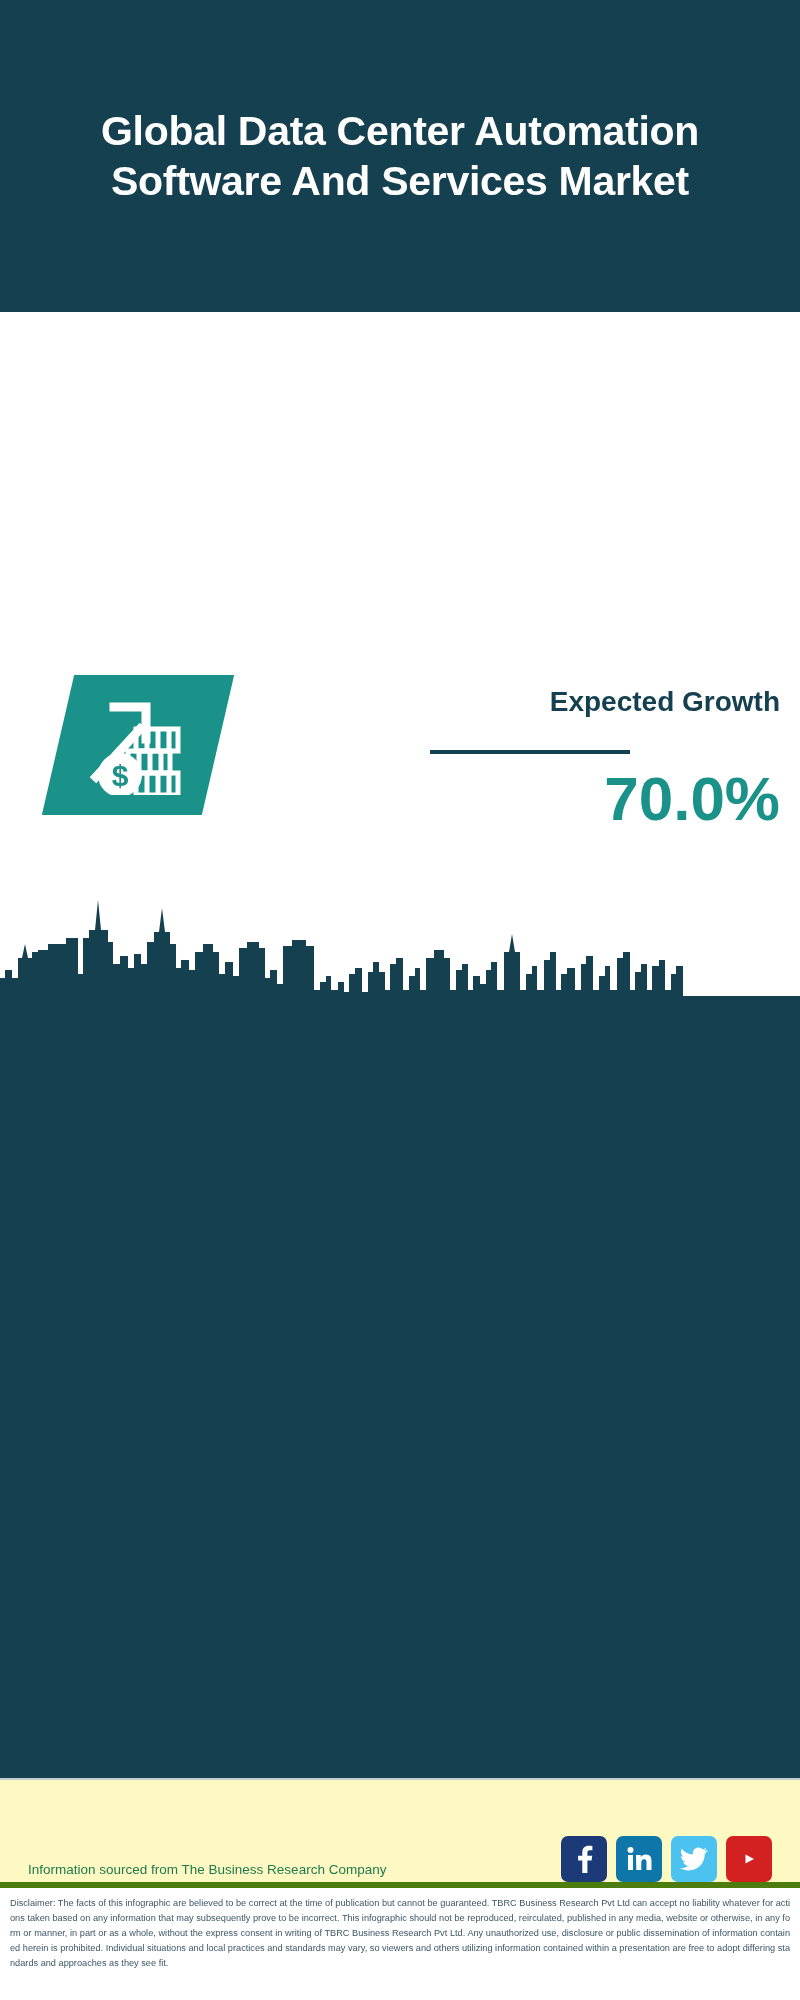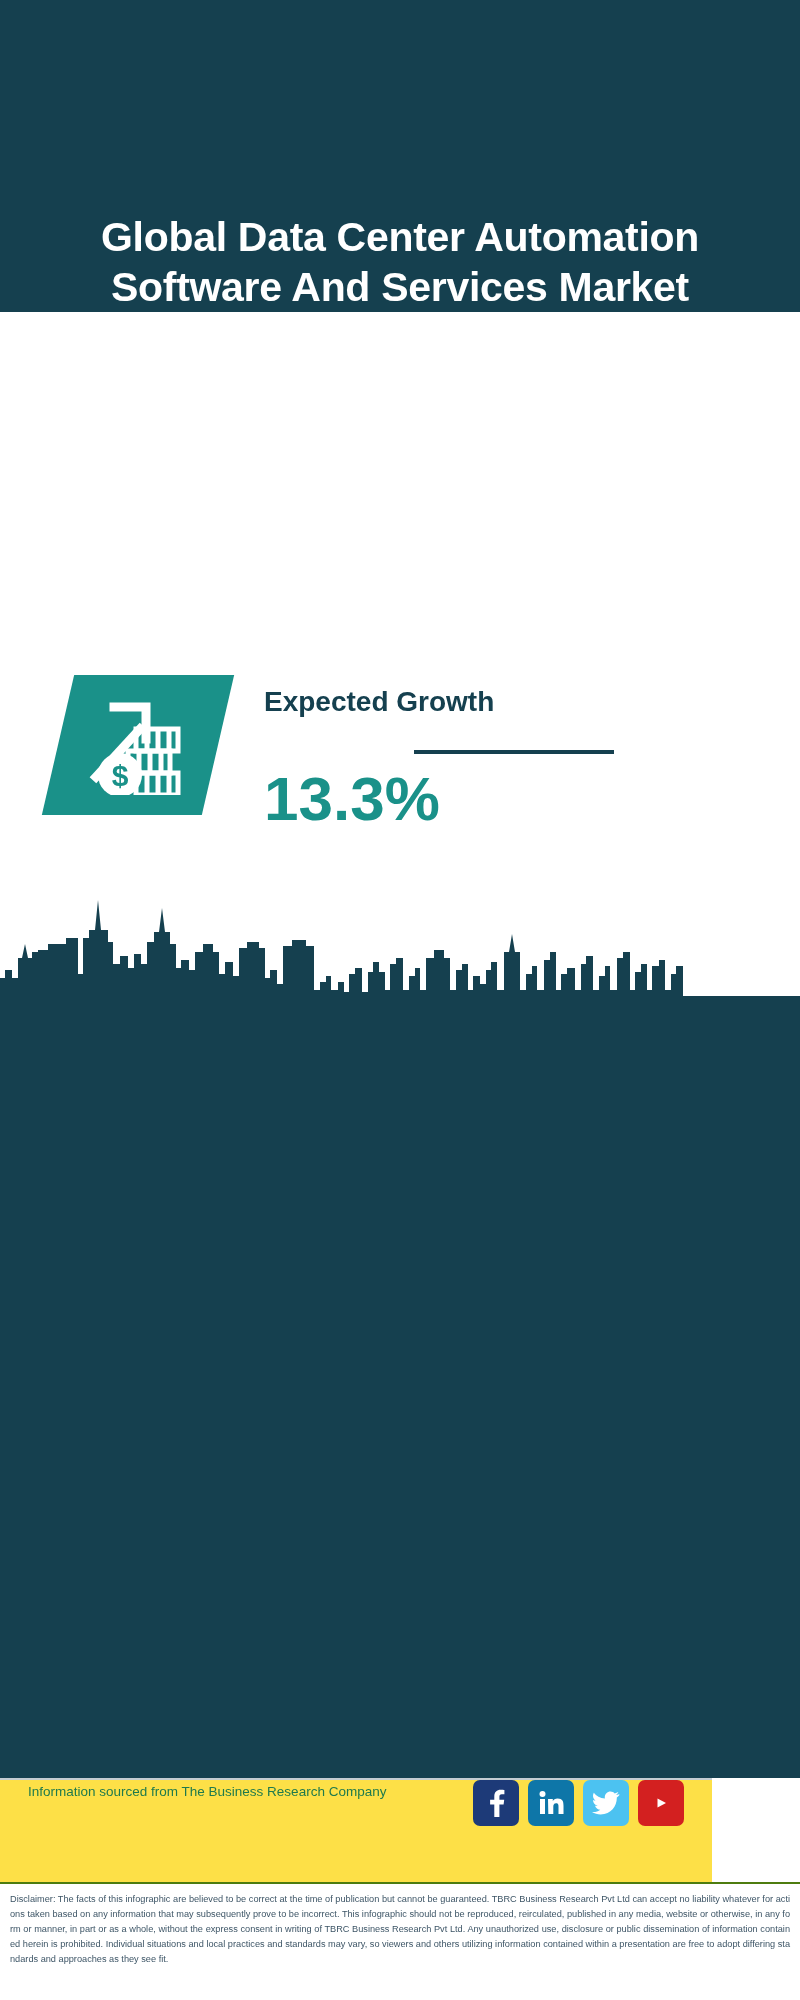--- a/index.html
+++ b/index.html
@@ -9,21 +9,21 @@
     background:#ffffff;
     font-family:"Liberation Sans", sans-serif;
     overflow:hidden;
     position:relative;
   }
 
   
   .header {
     width:800px; height:312px;
     background:#15404f;
-    display:flex; align-items:flex-end; justify-content:center;
+    display:flex; align-items:center; justify-content:center;
     padding:0 40px;
   }
   .header-title {
     color:#ffffff;
     font-size:41px;
     font-weight:bold;
     line-height:1.22;
     text-align:center;
     letter-spacing:-0.3px;
   }
@@ -48,22 +48,22 @@
   .para-1 .icon-wrap { transform:skewX(13deg); }
   .para-2 {
     left:492px; top:750px; width:180px; height:140px;
     transform:skewX(-13deg);
   }
   .para-2 .icon-wrap { transform:skewX(13deg); }
 
   
   .growth-block {
     position:absolute;
-    left:264px; top:370px; width:500px;
-    text-align:left;
+    left:280px; top:370px; width:500px;
+    text-align:right;
   }
   .stat-label {
     color:#15404f;
     font-size:28px;
     font-weight:bold;
     line-height:1.42;
   }
   .stat-rule {
     width:200px; height:4px;
     background:#15404f;
@@ -125,25 +125,25 @@
     color:#ffffff;
     font-size:25px;
     font-weight:bold;
     line-height:1.32;
   }
 
   
   .footer {
     position:absolute;
     left:0; top:1778px;
-    width:712px; height:104px;
-    background:#fde047;
+    width:800px; height:104px;
+    background:#fef9c3;
     border-top:2px solid #c4ccd2;
     display:flex;
-    align-items:flex-start;
+    align-items:flex-end;
     padding:0 28px;
   }
   .footer-text { flex:1; }
   .footer-line {
     color:#1f7a4d;
     font-size:13.5px;
     line-height:1.75;
     white-space:nowrap;
   }
   .socials { display:flex; gap:9px; align-items:center; }
@@ -152,21 +152,21 @@
     border-radius:7px;
     display:flex; align-items:center; justify-content:center;
   }
 
   
   .disclaimer {
     position:absolute;
     left:0; top:1882px;
     width:800px; height:118px;
     background:#ffffff;
-    border-top:2px solid #4d7c0f;
+    border-top:6px solid #4d7c0f;
     padding:8px 10px 0 10px;
   }
   .disclaimer p {
     color:#3d5566;
     font-size:9.2px;
     line-height:1.62;
     text-align:justify;
     word-break:break-all;
   }
 </style>
@@ -203,21 +203,21 @@
 
         <circle cx="36" cy="84" r="22" fill="#ffffff"></circle>
         <text x="36" y="95" font-family="'Liberation Sans',sans-serif" font-size="30" font-weight="bold" fill="#1a9189" text-anchor="middle">$</text>
       </svg>
     </div>
   </div>
 
   <div class="growth-block">
     <div class="stat-label">Expected Growth</div>
     <div class="stat-rule"></div>
-    <div class="stat-value">13.3%</div>
+    <div class="stat-value">70.0%</div>
   </div>
 
   <div class="size-block">
     <div class="stat-label">Expected Market</div>
     <div class="stat-label">Size By 2028</div>
     <div class="stat-rule"></div>
     <div class="stat-value">$32.89 Bn</div>
   </div>
 
   <div class="para para-2">

